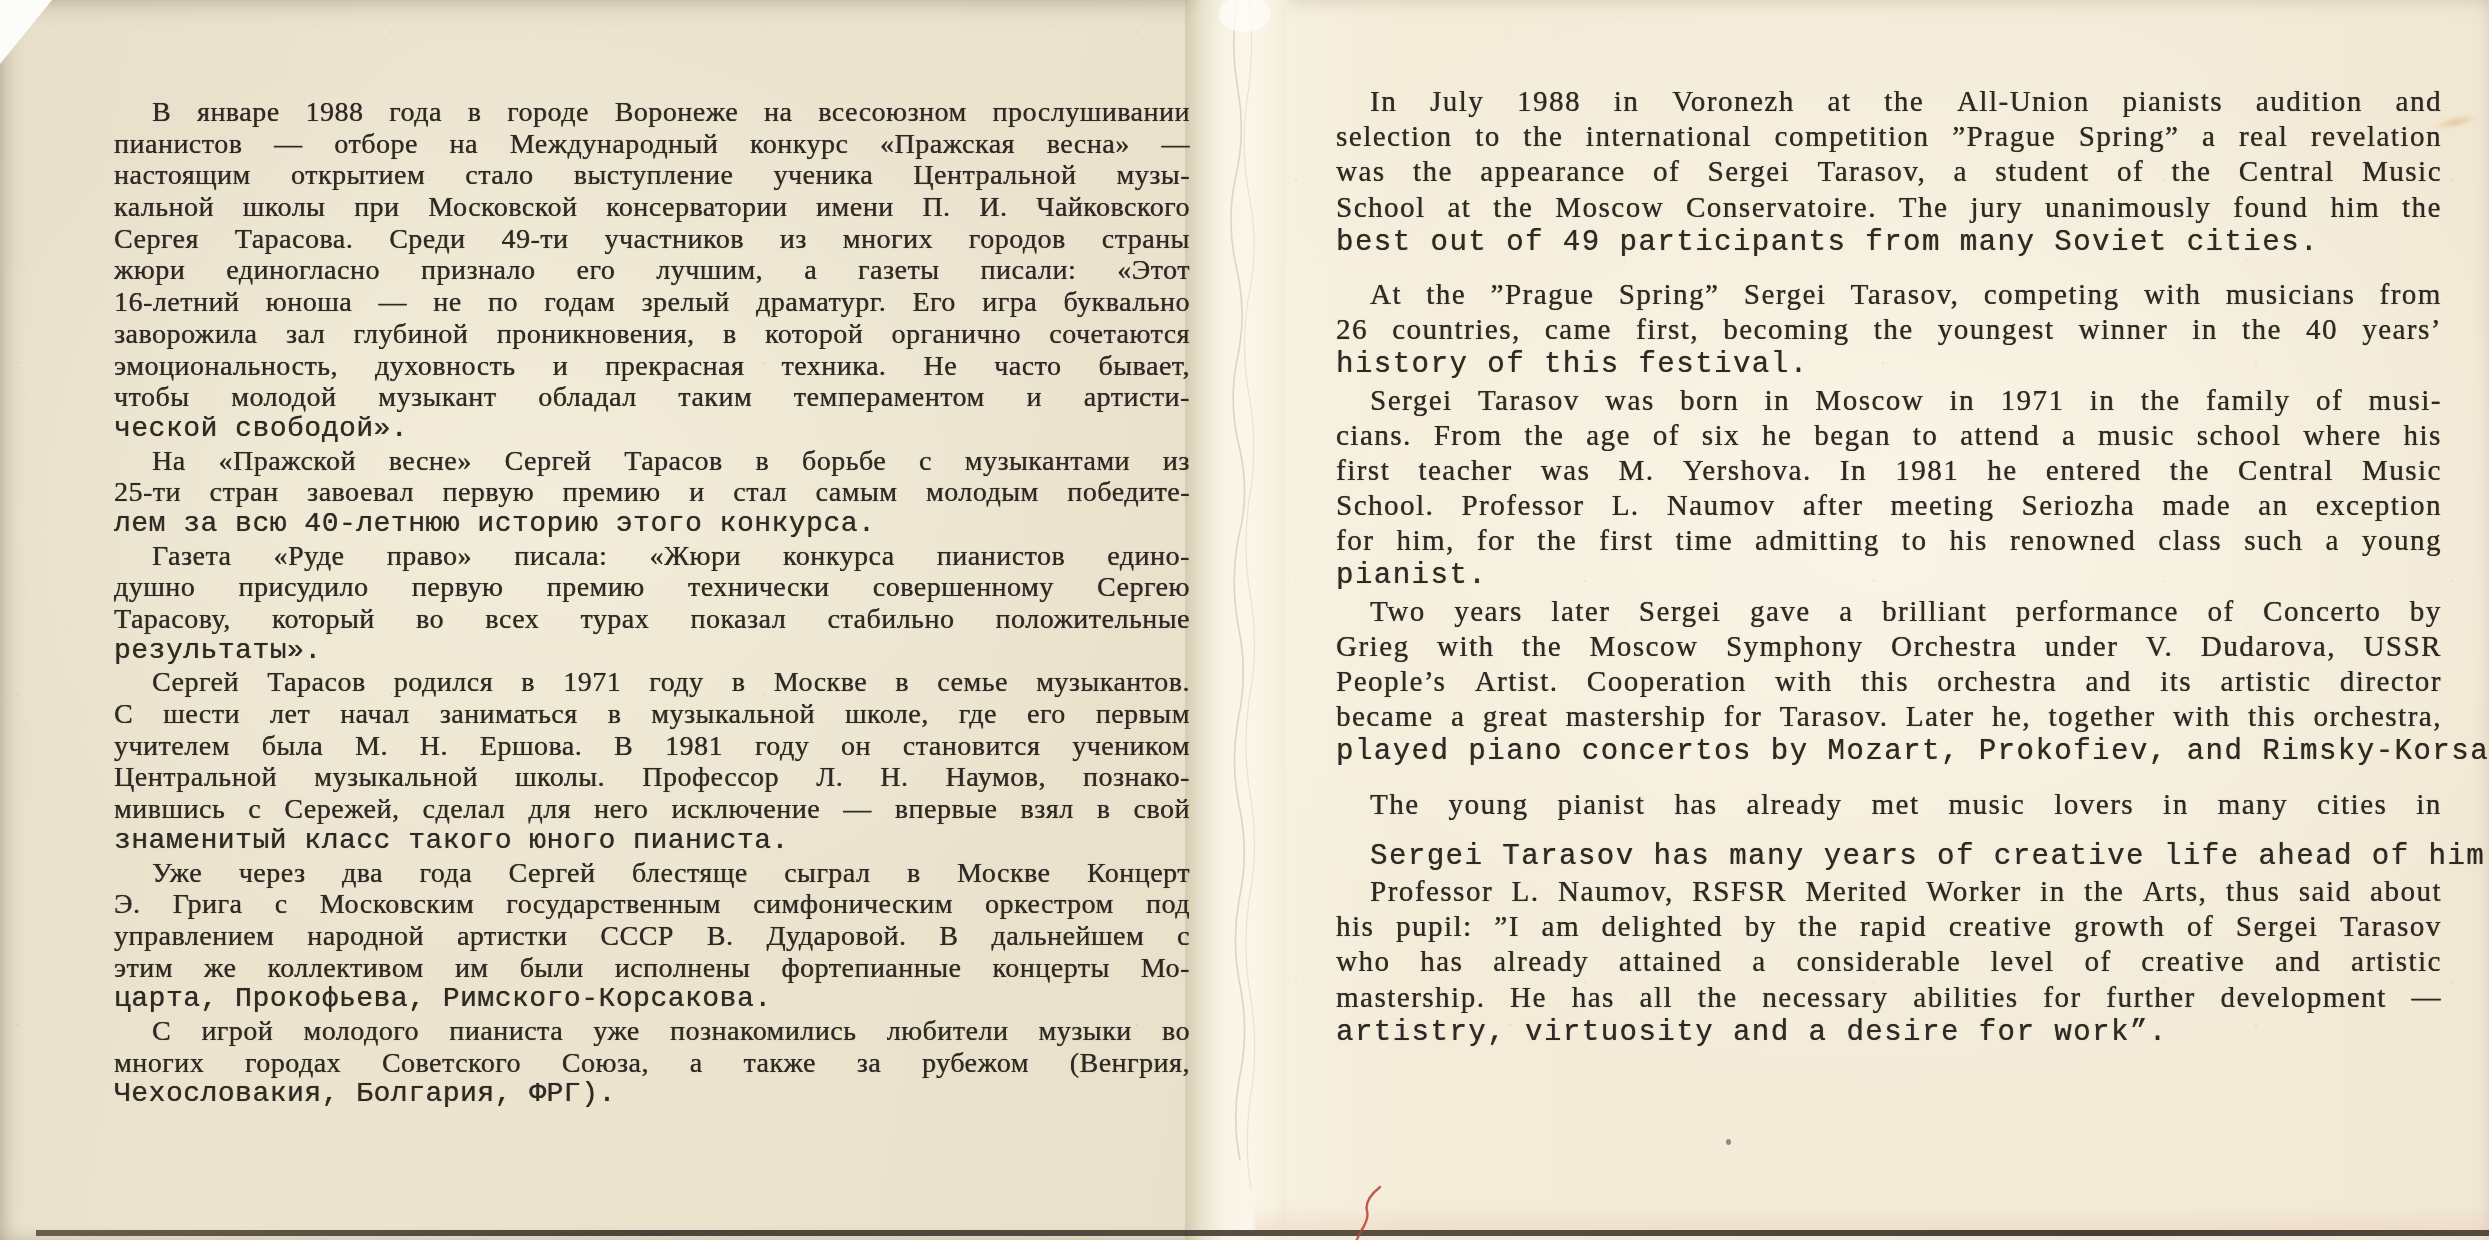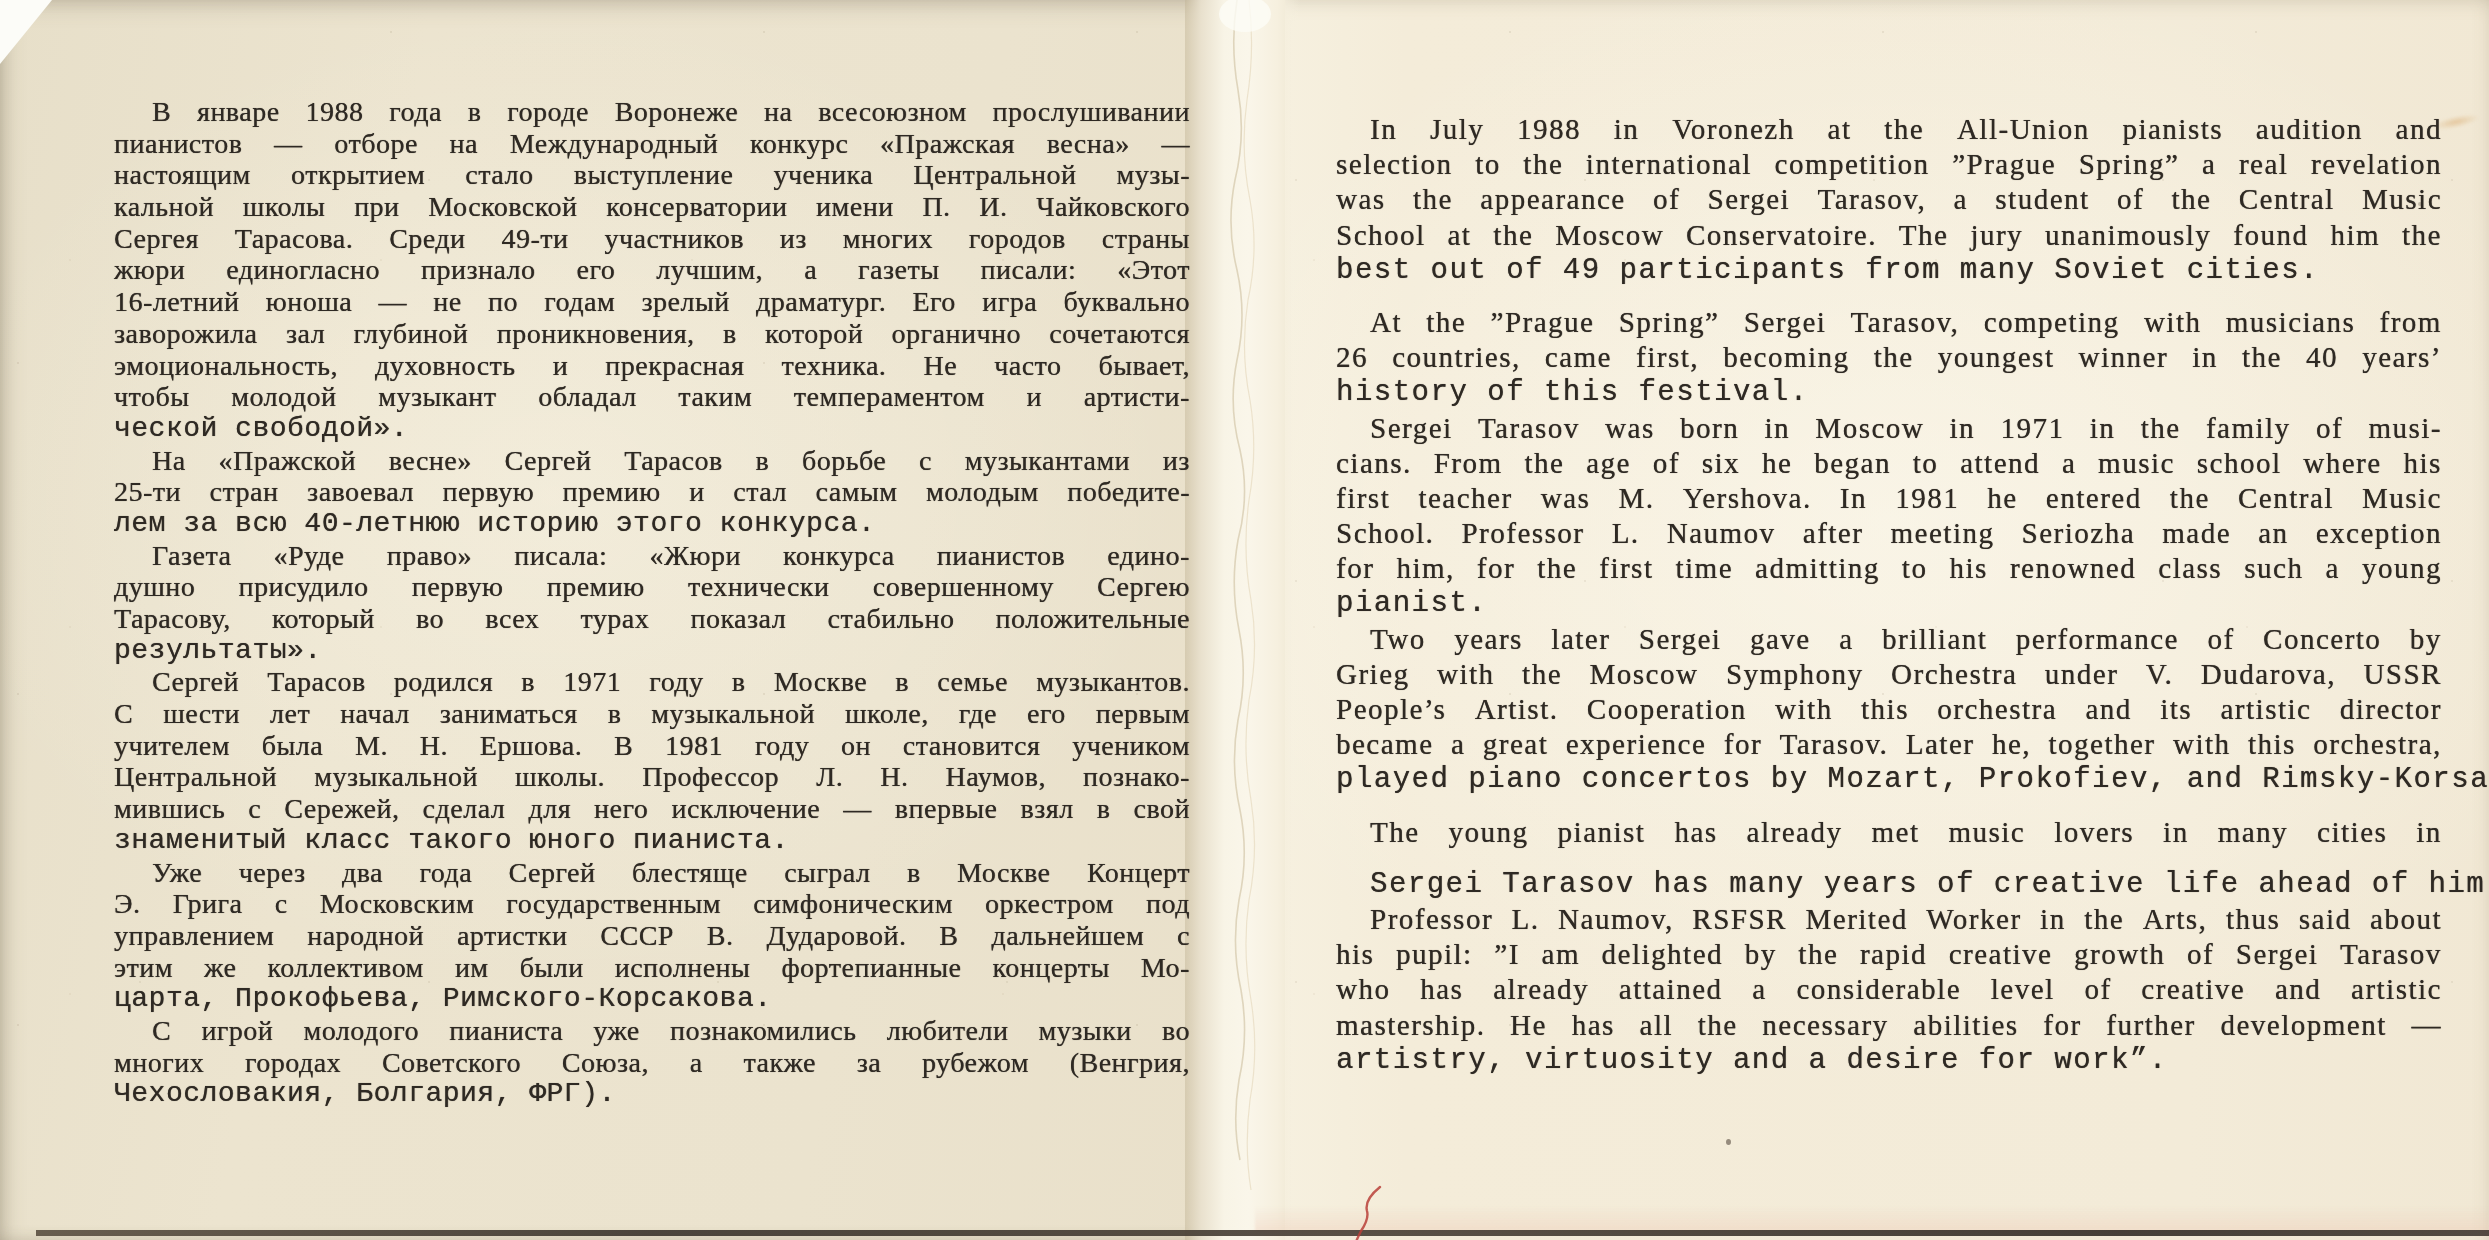--- a/index.html
+++ b/index.html
@@ -110,21 +110,21 @@
   .textblock .line.last { display: block; white-space: nowrap; font-family: Liberation Mono, monospace; }
   .textblock .paragraph.spaced { margin-top: 17px; }
 
   .text-ru {
     left: 114px; top: 96px; width: 1076px;
     --pitch: 31.7px; --indent: 38px;
     font-size: 28px;
     letter-spacing: 0.5px;
   }
   .text-en {
-    left: 1336px; top: 112px; width: 1106px;
+    left: 1336px; top: 84px; width: 1106px;
     --pitch: 35.2px; --indent: 34px;
     font-size: 29px;
     letter-spacing: 1.5px;
   }
 </style>
 </head>
 <body>
 
 <div class="scan">
 
@@ -660,21 +660,21 @@
           <span>orchestra</span>
           <span>and</span>
           <span>its</span>
           <span>artistic</span>
           <span>director</span>
         </div>
         <div class="line">
           <span>became</span>
           <span>a</span>
           <span>great</span>
-          <span>experience</span>
+          <span>mastership</span>
           <span>for</span>
           <span>Tarasov.</span>
           <span>Later</span>
           <span>he,</span>
           <span>together</span>
           <span>with</span>
           <span>this</span>
           <span>orchestra,</span>
         </div>
         <div class="line last">played piano concertos by Mozart, Prokofiev, and Rimsky-Korsakov.</div>

